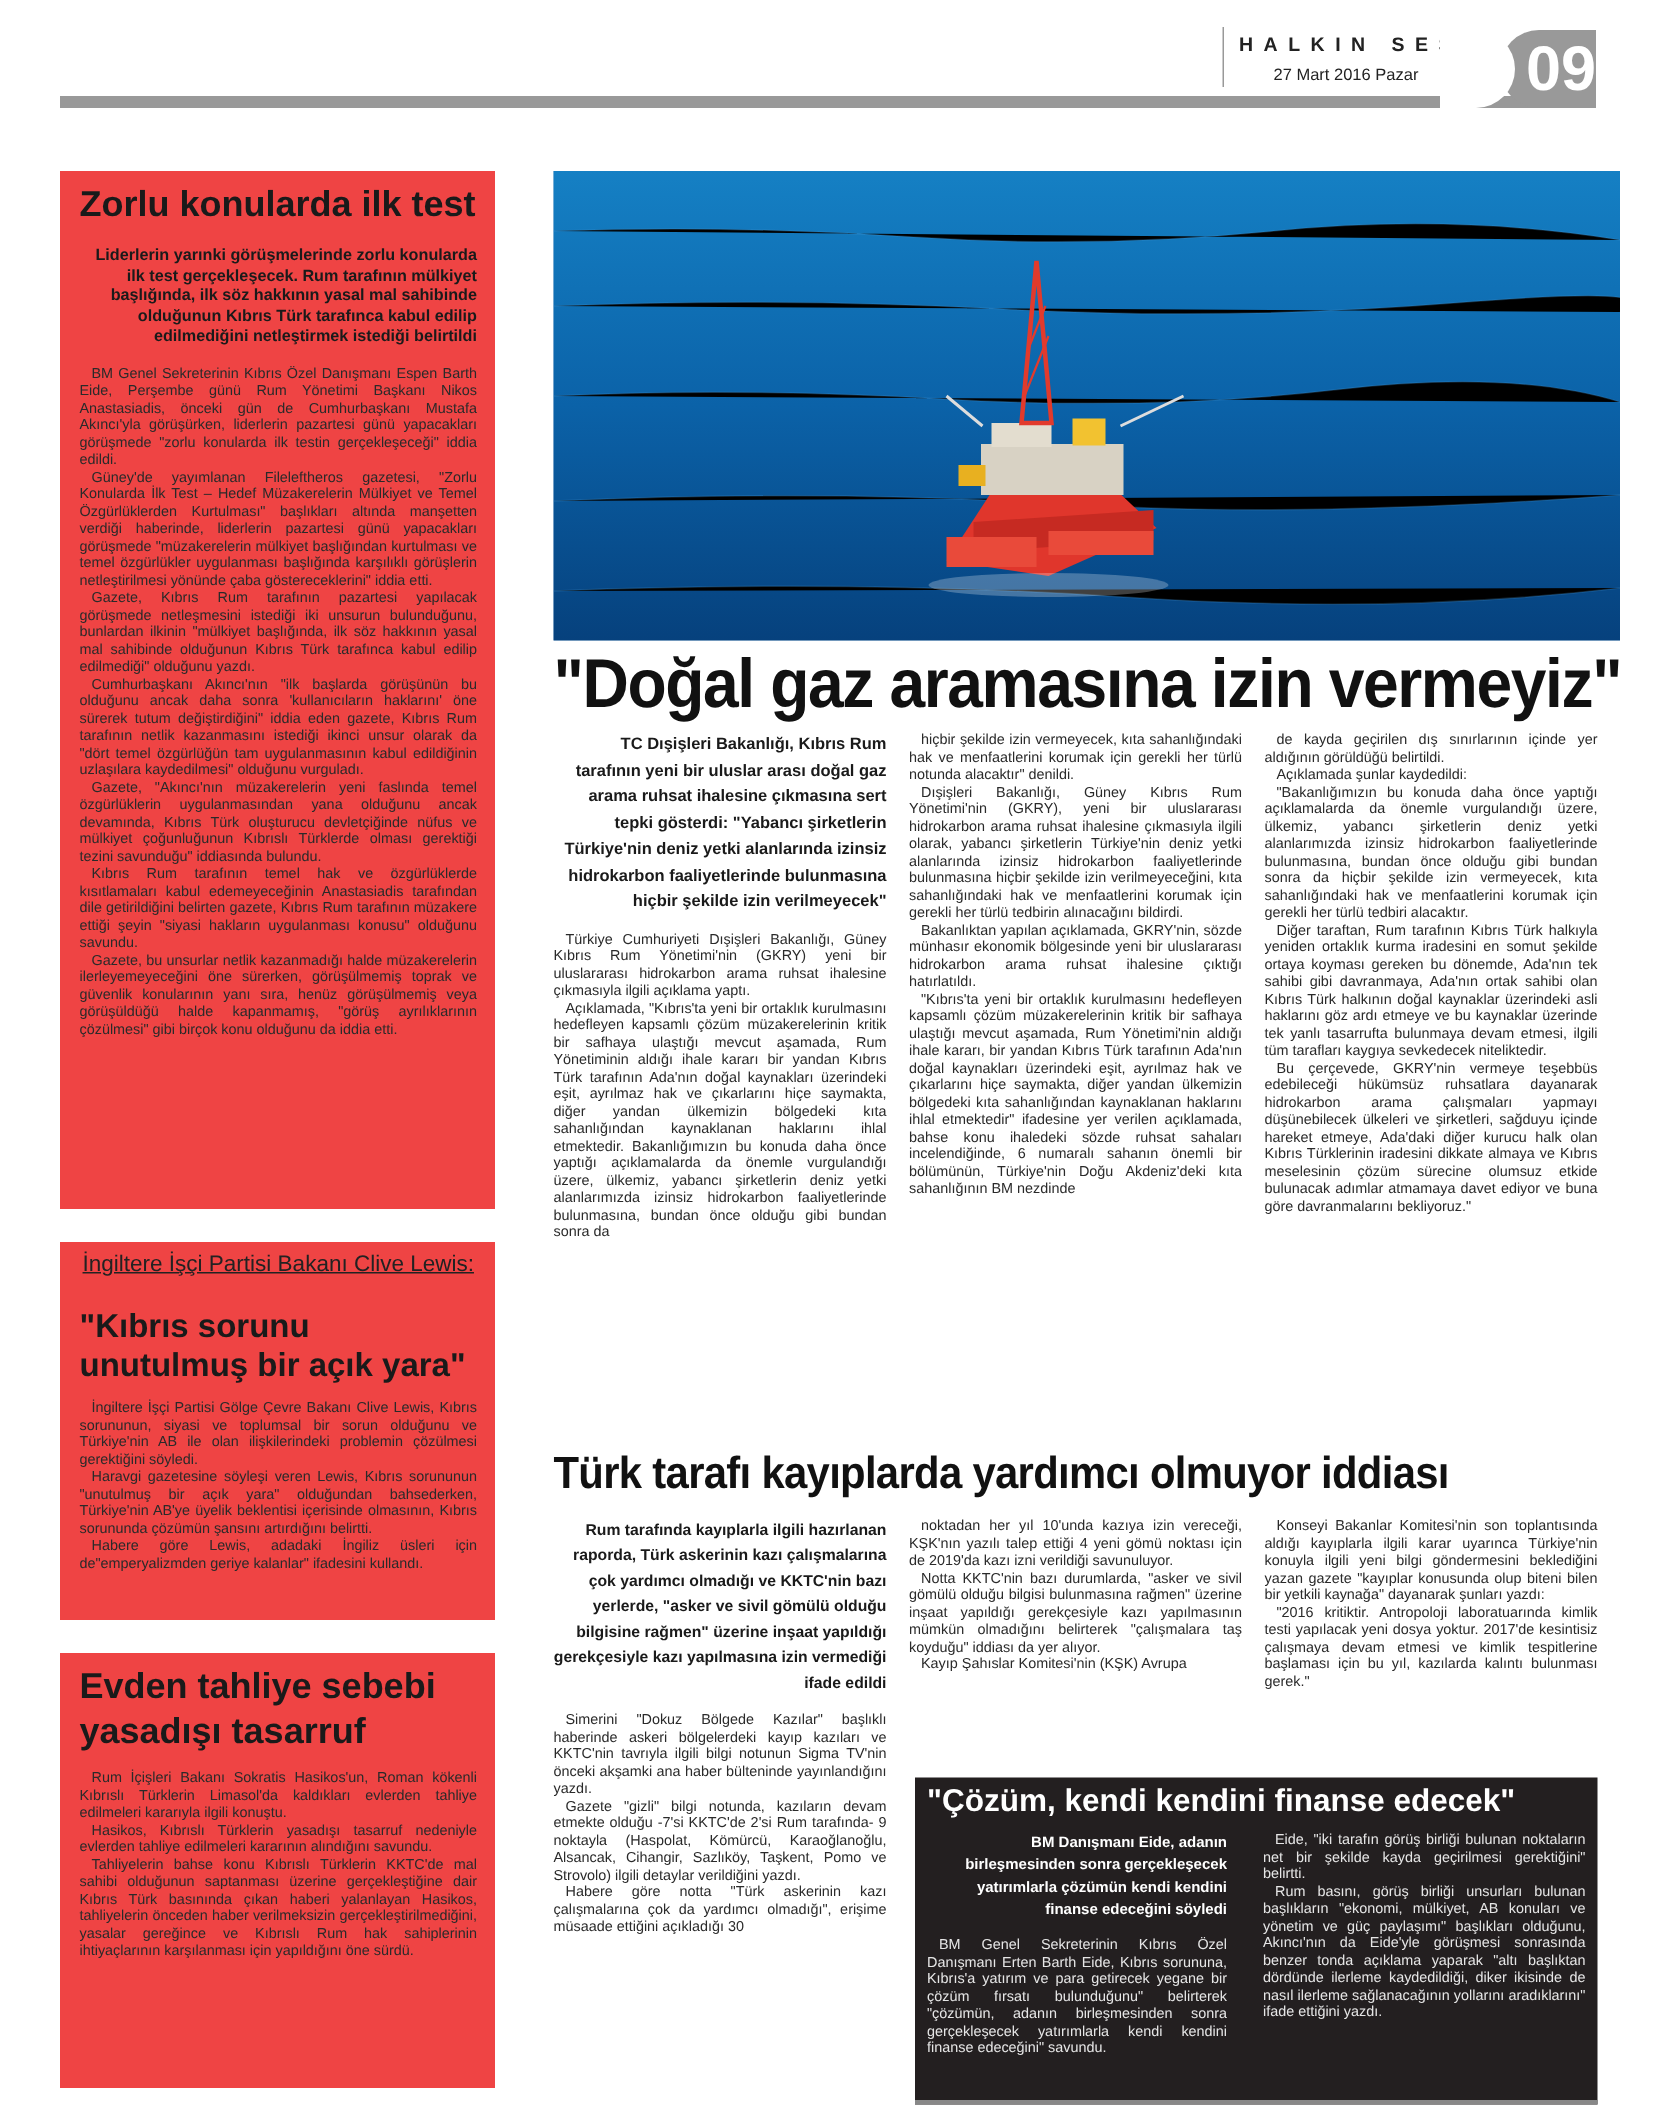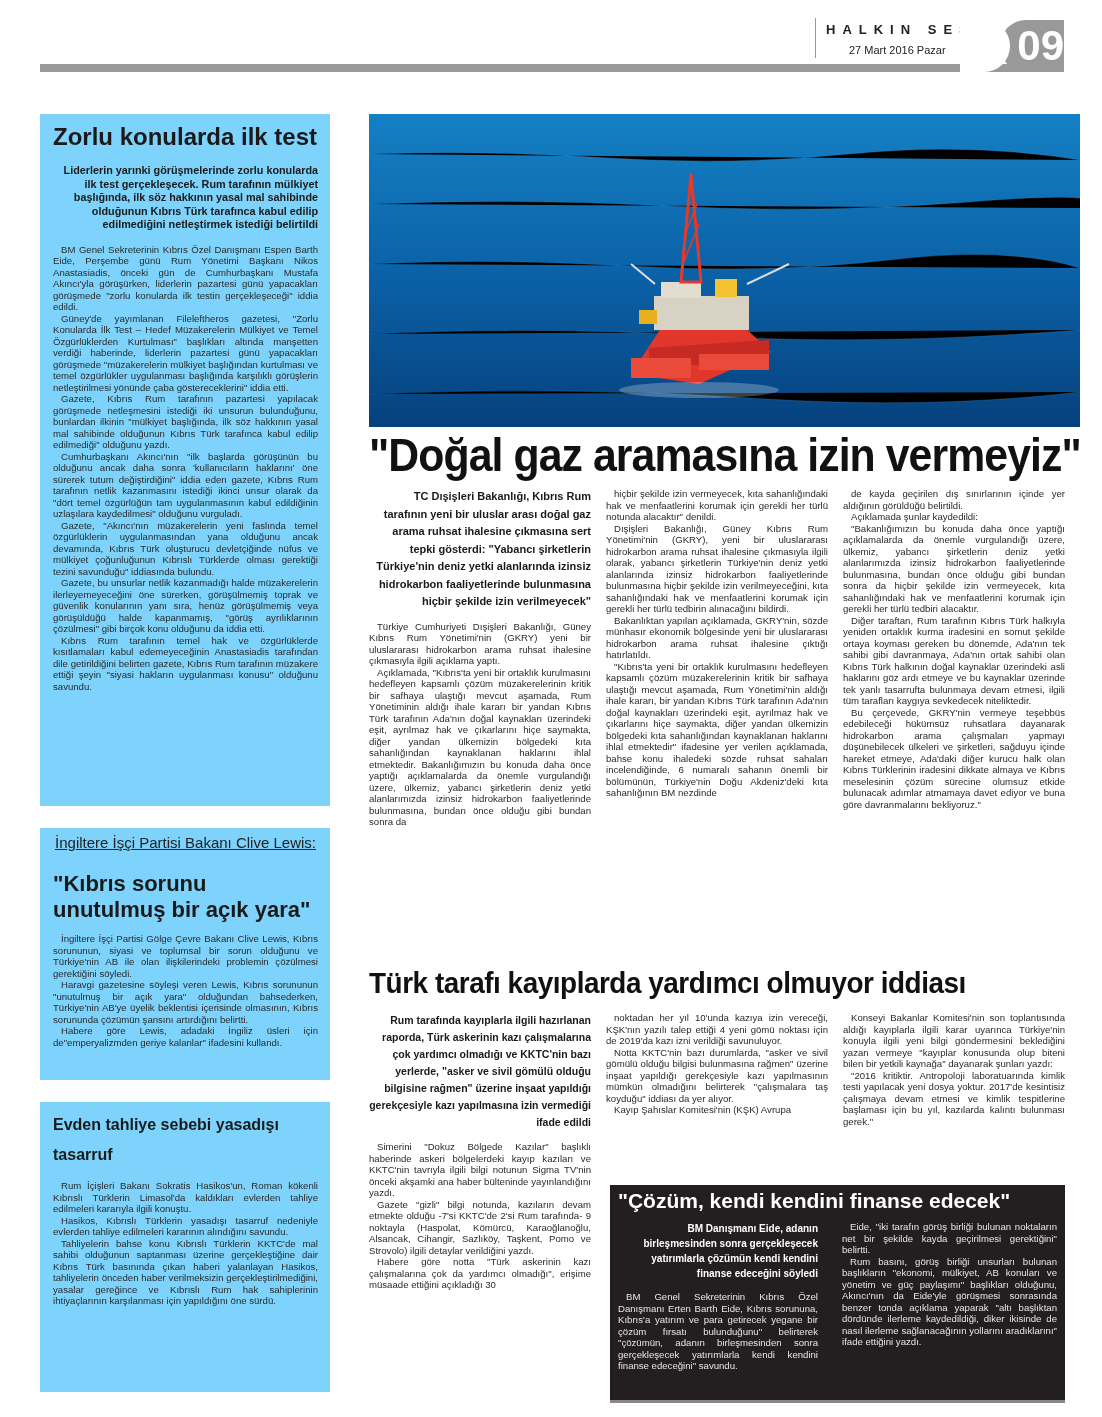--- a/index.html
+++ b/index.html
@@ -6,21 +6,21 @@
   html,body{width:1102px;height:1417px;background:#fff;overflow:hidden}
   body{position:relative;font-family:"Liberation Sans",sans-serif;color:#1a1a1a}
   p{font-size:9.6px;line-height:11.5px;text-align:justify;text-indent:8px;color:#2a2a2a}
   .masthead{position:absolute;left:0;top:0;width:1102px;height:80px}
   .mast-rule{position:absolute;left:40px;top:64px;width:1024px;height:8px;background:#999}
   .mast-vline{position:absolute;left:815px;top:18px;width:1px;height:40px;background:#999}
   .mast-name{position:absolute;left:826px;top:22px;font-size:13px;font-weight:bold;letter-spacing:7px;color:#222}
   .mast-date{position:absolute;left:849px;top:44px;font-size:11px;font-weight:normal;color:#222}
   .mast-white{position:absolute;left:960px;top:20px;width:50px;height:52px;background:#fff;border-radius:0 28px 28px 0}
   .page-tab{position:absolute;left:1000px;top:20px;width:64px;height:52px;background:#999;color:#fff;font-size:42px;font-weight:bold;line-height:52px;text-align:right;border-radius:26px 0 0 26px}
-  .box{position:absolute;background:#7dd3fc}
+  .box{position:absolute;background:#ef4444}
   .box h2{font-weight:bold;color:#1a1a1a}
   .lead-bold{font-weight:bold;font-size:11px;line-height:15.5px;color:#1a1a1a;text-indent:0;text-align:right}
   .col{position:absolute}
   .photo{position:absolute;left:369px;top:114px;width:711px;height:313px;overflow:hidden;background:linear-gradient(180deg,#0d6fb6 0%,#0a5da5 40%,#074a8c 100%)}
   .headline{position:absolute;font-family:"Liberation Sans",sans-serif;font-weight:bold;color:#111;white-space:nowrap}
   .darkbox{position:absolute;left:610px;top:1185px;width:455px;height:218px;background:#231f20;border-bottom:3px solid #888}
   .darkbox p{color:#e6e6e6}
   .darkbox .lead-bold{color:#fff}
 </style>
 </head>
@@ -37,37 +37,37 @@
 
 <div class="box" style="left:40px;top:114px;width:290px;height:692px;padding:8px 12px 0 13px">
   <h2 style="font-size:24px;line-height:30px;margin-bottom:12px">Zorlu konularda ilk test</h2>
   <p class="lead-bold" style="font-size:10.8px;line-height:13.5px;margin-bottom:12px">Liderlerin yarınki görüşmelerinde zorlu konularda ilk test gerçekleşecek. Rum tarafının mülkiyet başlığında, ilk söz hakkının yasal mal sahibinde olduğunun Kıbrıs Türk tarafınca kabul edilip edilmediğini netleştirmek istediği belirtildi</p>
   <div id="a1body">
       <p>BM Genel Sekreterinin Kıbrıs Özel Danışmanı Espen Barth Eide, Perşembe günü Rum Yönetimi Başkanı Nikos Anastasiadis, önceki gün de Cumhurbaşkanı Mustafa Akıncı'yla görüşürken, liderlerin pazartesi günü yapacakları görüşmede "zorlu konularda ilk testin gerçekleşeceği" iddia edildi.</p>
       <p>Güney'de yayımlanan Fileleftheros gazetesi, "Zorlu Konularda İlk Test – Hedef Müzakerelerin Mülkiyet ve Temel Özgürlüklerden Kurtulması" başlıkları altında manşetten verdiği haberinde, liderlerin pazartesi günü yapacakları görüşmede "müzakerelerin mülkiyet başlığından kurtulması ve temel özgürlükler uygulanması başlığında karşılıklı görüşlerin netleştirilmesi yönünde çaba göstereceklerini" iddia etti.</p>
       <p>Gazete, Kıbrıs Rum tarafının pazartesi yapılacak görüşmede netleşmesini istediği iki unsurun bulunduğunu, bunlardan ilkinin "mülkiyet başlığında, ilk söz hakkının yasal mal sahibinde olduğunun Kıbrıs Türk tarafınca kabul edilip edilmediği" olduğunu yazdı.</p>
       <p>Cumhurbaşkanı Akıncı'nın "ilk başlarda görüşünün bu olduğunu ancak daha sonra 'kullanıcıların haklarını' öne sürerek tutum değiştirdiğini" iddia eden gazete, Kıbrıs Rum tarafının netlik kazanmasını istediği ikinci unsur olarak da "dört temel özgürlüğün tam uygulanmasının kabul edildiğinin uzlaşılara kaydedilmesi" olduğunu vurguladı.</p>
       <p>Gazete, "Akıncı'nın müzakerelerin yeni faslında temel özgürlüklerin uygulanmasından yana olduğunu ancak devamında, Kıbrıs Türk oluşturucu devletçiğinde nüfus ve mülkiyet çoğunluğunun Kıbrıslı Türklerde olması gerektiği tezini savunduğu" iddiasında bulundu.</p>
+      <p>Kıbrıs Rum tarafının temel hak ve özgürlüklerde kısıtlamaları kabul edemeyeceğinin Anastasiadis tarafından dile getirildiğini belirten gazete, Kıbrıs Rum tarafının müzakere ettiği şeyin "siyasi hakların uygulanması konusu" olduğunu savundu.</p>
       <p>Gazete, bu unsurlar netlik kazanmadığı halde müzakerelerin ilerleyemeyeceğini öne sürerken, görüşülmemiş toprak ve güvenlik konularının yanı sıra, henüz görüşülmemiş veya görüşüldüğü halde kapanmamış, "görüş ayrılıklarının çözülmesi" gibi birçok konu olduğunu da iddia etti.</p>
-      <p>Kıbrıs Rum tarafının temel hak ve özgürlüklerde kısıtlamaları kabul edemeyeceğinin Anastasiadis tarafından dile getirildiğini belirten gazete, Kıbrıs Rum tarafının müzakere ettiği şeyin "siyasi hakların uygulanması konusu" olduğunu savundu.</p>
     </div>
 </div>
 
 <div class="box" style="left:40px;top:828px;width:290px;height:252px;padding:6px 12px 0 13px">
   <div style="font-size:15px;text-decoration:underline;color:#222;text-align:center;margin-bottom:20px;white-space:nowrap">İngiltere İşçi Partisi Bakanı Clive Lewis:</div>
   <h2 style="font-size:22px;line-height:26px;margin-bottom:10px">"Kıbrıs sorunu unutulmuş bir açık yara"</h2>
   <div id="a2body">
       <p>İngiltere İşçi Partisi Gölge Çevre Bakanı Clive Lewis, Kıbrıs sorununun, siyasi ve toplumsal bir sorun olduğunu ve Türkiye'nin AB ile olan ilişkilerindeki problemin çözülmesi gerektiğini söyledi.</p>
       <p>Haravgi gazetesine söyleşi veren Lewis, Kıbrıs sorununun "unutulmuş bir açık yara" olduğundan bahsederken, Türkiye'nin AB'ye üyelik beklentisi içerisinde olmasının, Kıbrıs sorununda çözümün şansını artırdığını belirtti.</p>
       <p>Habere göre Lewis, adadaki İngiliz üsleri için de"emperyalizmden geriye kalanlar" ifadesini kullandı.</p>
     </div>
 </div>
 
 <div class="box" style="left:40px;top:1102px;width:290px;height:290px;padding:8px 12px 0 13px">
-  <h2 style="font-size:16px;line-height:30px;margin-bottom:10px">Evden tahliye sebebi yasadışı tasarruf</h2>
+  <h2 style="font-size:24px;line-height:30px;margin-bottom:10px">Evden tahliye sebebi yasadışı tasarruf</h2>
   <div id="a3body">
       <p>Rum İçişleri Bakanı Sokratis Hasikos'un, Roman kökenli Kıbrıslı Türklerin Limasol'da kaldıkları evlerden tahliye edilmeleri kararıyla ilgili konuştu.</p>
       <p>Hasikos, Kıbrıslı Türklerin yasadışı tasarruf nedeniyle evlerden tahliye edilmeleri kararının alındığını savundu.</p>
       <p>Tahliyelerin bahse konu Kıbrıslı Türklerin KKTC'de mal sahibi olduğunun saptanması üzerine gerçekleştiğine dair Kıbrıs Türk basınında çıkan haberi yalanlayan Hasikos, tahliyelerin önceden haber verilmeksizin gerçekleştirilmediğini, yasalar gereğince ve Kıbrıslı Rum hak sahiplerinin ihtiyaçlarının karşılanması için yapıldığını öne sürdü.</p>
     </div>
 </div>
 
 <div class="photo">
   <svg width="711" height="313" viewBox="0 0 711 313">
     <defs>
@@ -136,21 +136,21 @@
       <p>Gazete "gizli" bilgi notunda, kazıların devam etmekte olduğu -7'si KKTC'de 2'si Rum tarafında- 9 noktayla (Haspolat, Kömürcü, Karaoğlanoğlu, Alsancak, Cihangir, Sazlıköy, Taşkent, Pomo ve Strovolo) ilgili detaylar verildiğini yazdı.</p>
       <p>Habere göre notta "Türk askerinin kazı çalışmalarına çok da yardımcı olmadığı", erişime müsaade ettiğini açıkladığı 30</p>
     </div>
 </div>
 <div class="col" style="left:606px;top:1012px;width:222px" id="sc2">
     <p>noktadan her yıl 10'unda kazıya izin vereceği, KŞK'nın yazılı talep ettiği 4 yeni gömü noktası için de 2019'da kazı izni verildiği savunuluyor.</p>
     <p>Notta KKTC'nin bazı durumlarda, "asker ve sivil gömülü olduğu bilgisi bulunmasına rağmen" üzerine inşaat yapıldığı gerekçesiyle kazı yapılmasının mümkün olmadığını belirterek "çalışmalara taş koyduğu" iddiası da yer alıyor.</p>
     <p>Kayıp Şahıslar Komitesi'nin (KŞK) Avrupa</p>
   </div>
 <div class="col" style="left:843px;top:1012px;width:222px" id="sc3">
-    <p>Konseyi Bakanlar Komitesi'nin son toplantısında aldığı kayıplarla ilgili karar uyarınca Türkiye'nin konuyla ilgili yeni bilgi göndermesini beklediğini yazan vermeye "kayıplar konusunda olup biteni bilen bir yetkili kaynağa" dayanarak şunları yazdı:</p>
+    <p>Konseyi Bakanlar Komitesi'nin son toplantısında aldığı kayıplarla ilgili karar uyarınca Türkiye'nin konuyla ilgili yeni bilgi göndermesini beklediğini yazan gazete "kayıplar konusunda olup biteni bilen bir yetkili kaynağa" dayanarak şunları yazdı:</p>
     <p>"2016 kritiktir. Antropoloji laboratuarında kimlik testi yapılacak yeni dosya yoktur. 2017'de kesintisiz çalışmaya devam etmesi ve kimlik tespitlerine başlaması için bu yıl, kazılarda kalıntı bulunması gerek."</p>
   </div>
 
 <div class="darkbox">
   <div style="position:absolute;left:8px;top:4px;font-size:21px;font-weight:bold;color:#fff;white-space:nowrap">"Çözüm, kendi kendini finanse edecek"</div>
   <div style="position:absolute;left:8px;top:36px;width:200px">
     <p class="lead-bold" style="font-size:10px;line-height:15px;margin-bottom:10px">BM Danışmanı Eide, adanın birleşmesinden sonra gerçekleşecek yatırımlarla çözümün kendi kendini finanse edeceğini söyledi</p>
     <div id="dc1">
         <p>BM Genel Sekreterinin Kıbrıs Özel Danışmanı Erten Barth Eide, Kıbrıs sorununa, Kıbrıs'a yatırım ve para getirecek yegane bir çözüm fırsatı bulunduğunu" belirterek "çözümün, adanın birleşmesinden sonra gerçekleşecek yatırımlarla kendi kendini finanse edeceğini" savundu.</p>
       </div>

